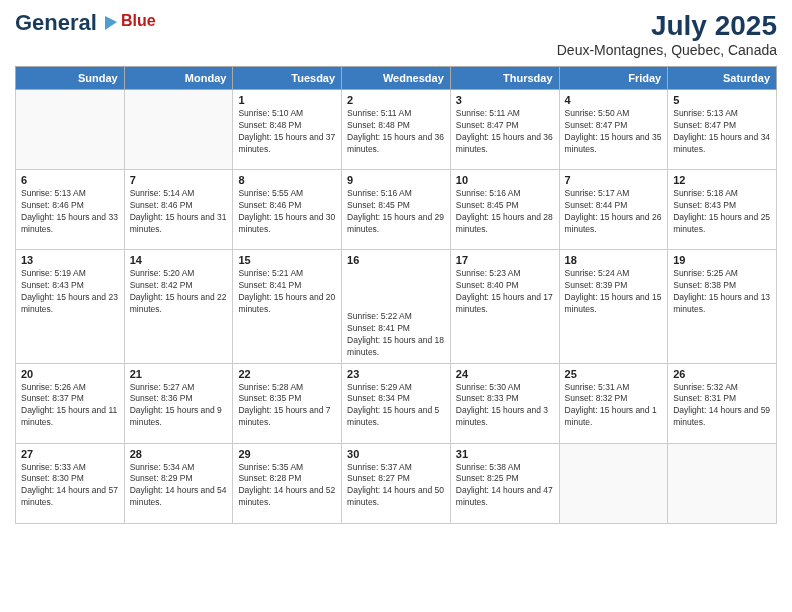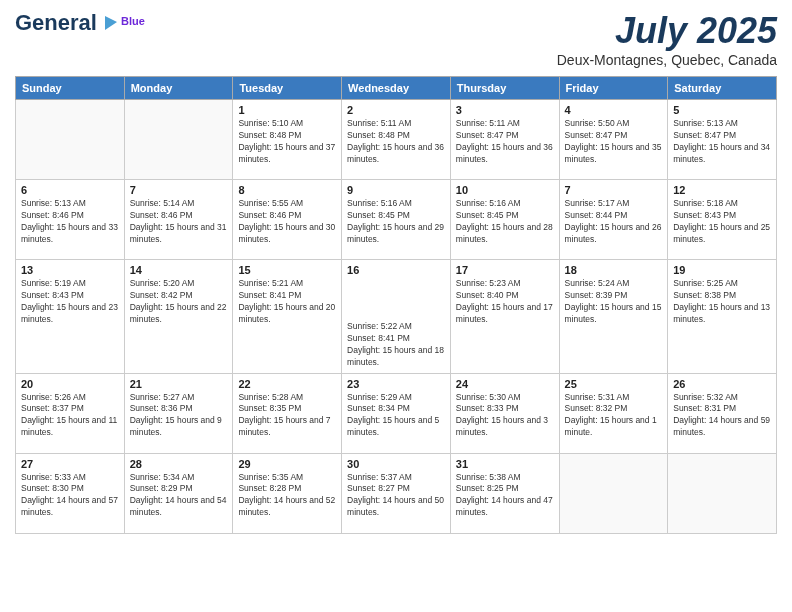--- a/index.html
+++ b/index.html
@@ -23,39 +23,38 @@
     }
     .logo {
       display: flex;
       flex-direction: row;
       align-items: center;
     }
     .title-area {
       text-align: right;
     }
     .main-title {
-      font-size: 36px;
+      font-size: 28px;
       font-weight: bold;
       color: #1a3a5c;
-      font-style: italic;
     }
     .subtitle {
       font-size: 14px;
       color: #333;
       padding-left: 22px;
     }
     .calendar {
       width: 100%;
       border-collapse: collapse;
       font-size: 9.5px;
     }
     .calendar th {
       background-color: #3a7abf;
       color: #fff;
-      text-align: left;
+      text-align: right;
       padding: 5px 6px;
       font-size: 11px;
       font-weight: bold;
       border: 1px solid #aaa;
     }
     .calendar td {
       border: 1px solid #ccc;
       vertical-align: top;
       padding: 4px 5px;
       width: calc(100%/7);
@@ -81,21 +80,21 @@
 
 <div class="page">
   <div class="header">
     <div class="logo">
       <div style="display:flex;align-items:center;gap:0;">
         <span style="font-size:22px;font-weight:bold;color:#1a3a5c;">General</span>
         <svg width="22" height="22" viewBox="0 0 22 22">
           <polygon points="8,4 20,10 8,18" fill="#4a9fd4"></polygon>
         </svg>
       </div>
-      <span style="font-size:11px;font-weight:bold;color:#6d28d9;margin-top:-4px;margin-left:2px;">Blue</span>
+      <span style="font-size:16px;font-weight:bold;color:#b91c1c;margin-top:-4px;margin-left:2px;">Blue</span>
     </div>
     <div class="title-area">
       <div class="main-title">July 2025</div>
       <div class="subtitle">Deux-Montagnes, Quebec, Canada</div>
     </div>
   </div>
 
   <table class="calendar">
     <thead>
       <tr>

